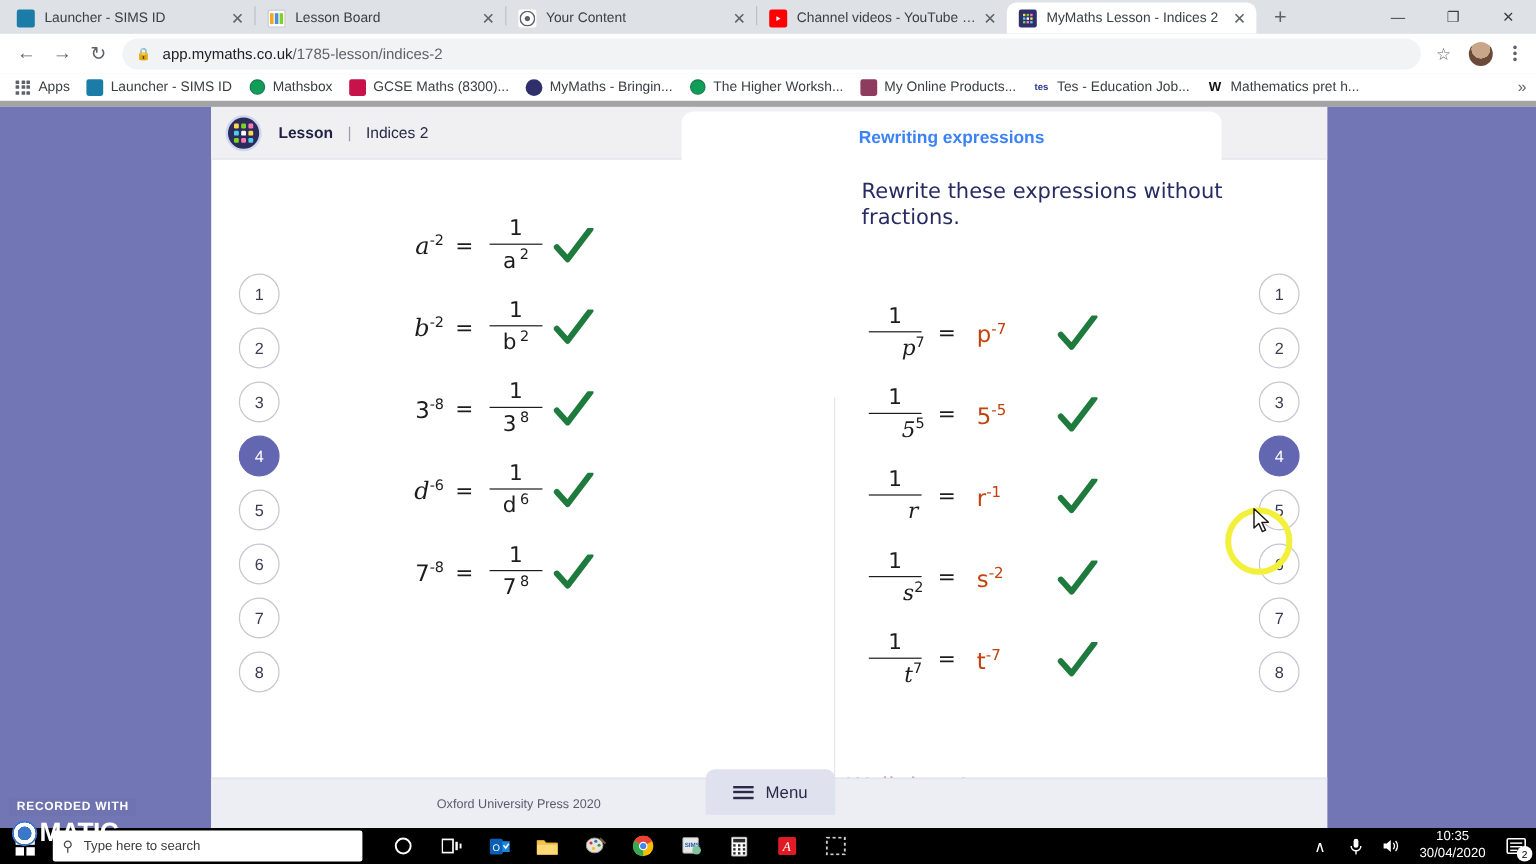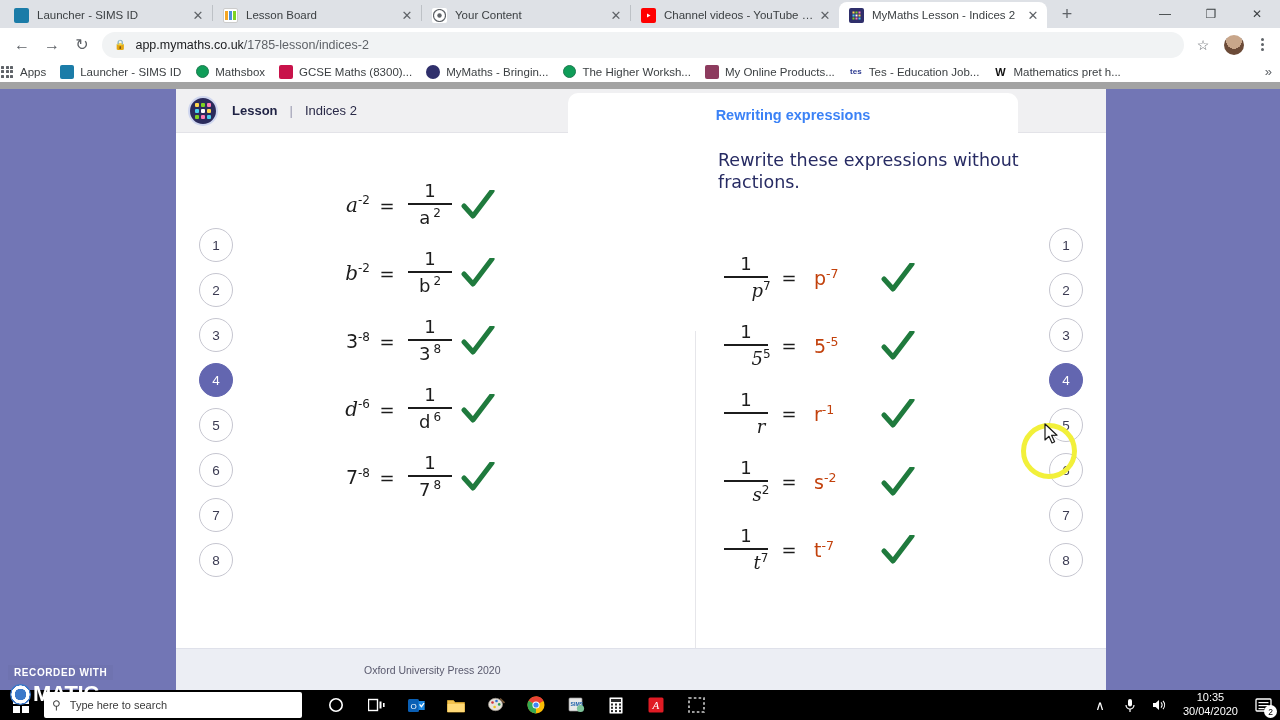--- a/index.html
+++ b/index.html
@@ -80,21 +80,21 @@
   .avatar {
     width: 20px; height: 20px; border-radius: 50%;
     background: radial-gradient(circle at 50% 30%, #c8a68a 0 45%, #6b4a37 46% 100%);
     margin: 0 6px;
   }
   .kebab { width: 20px; display:flex; flex-direction:column; align-items:center; gap:2px; }
   .kebab i { width:3px;height:3px;border-radius:50%;background:#5f6368;display:block; }
 
   .bookmarks {
     height: 28px; background:#ffffff; display:flex; align-items:center;
-    padding: 0 0; font-size: 11.5px; color: #3c4043; border-bottom: 7px solid #a3a3a3;
+    padding: 0 12px; font-size: 11.5px; color: #3c4043; border-bottom: 5px solid #a3a3a3;
     position: relative;
   }
   .bm { display:flex; align-items:center; margin-right: 14px; white-space: nowrap; }
   .bm .bmicon { width: 14px; height:14px; margin-right:6px; flex:0 0 14px;
     display:flex;align-items:center;justify-content:center; font-size:7px; color:#fff; border-radius:2px;}
   .grid9 { display:grid; grid-template-columns: repeat(3,3px); grid-template-rows: repeat(3,3px); gap:1.5px; }
   .grid9 i { width:3px;height:3px;background:#5f6368;display:block;border-radius:0.5px;}
   .globe { border:1.4px solid #1d7a4f; border-radius:50%; width:13px;height:13px; background:#0f9d58;}
   .bmchev { position:absolute; right: 8px; font-size: 13px; color:#5f6368; }
 
@@ -605,20 +605,28 @@
             </div>
 
           </div>
         </div>
 
         <div class="welldone">Well done!</div>
       </div>
 
       <div class="lessonfooter">
         <span class="copyright">Oxford University Press 2020</span>
+        <div class="menubtn">
+          <span class="hamburger">
+              <i></i>
+              <i></i>
+              <i></i>
+            </span>
+          <span>Menu</span>
+        </div>
       </div>
     </div>
 
     <div class="cursorhalo"></div>
     <div class="cursorptr">
       <svg width="15" height="22" viewBox="0 0 15 22">
           <path d="M1 1 L1 17 L5 13.3 L8 20 L10.6 18.8 L7.6 12.3 L13 12.2 Z" fill="#ffffff" stroke="#1a1a1a" stroke-width="1.2" stroke-linejoin="round"></path>
         </svg>
     </div>
   </div>

